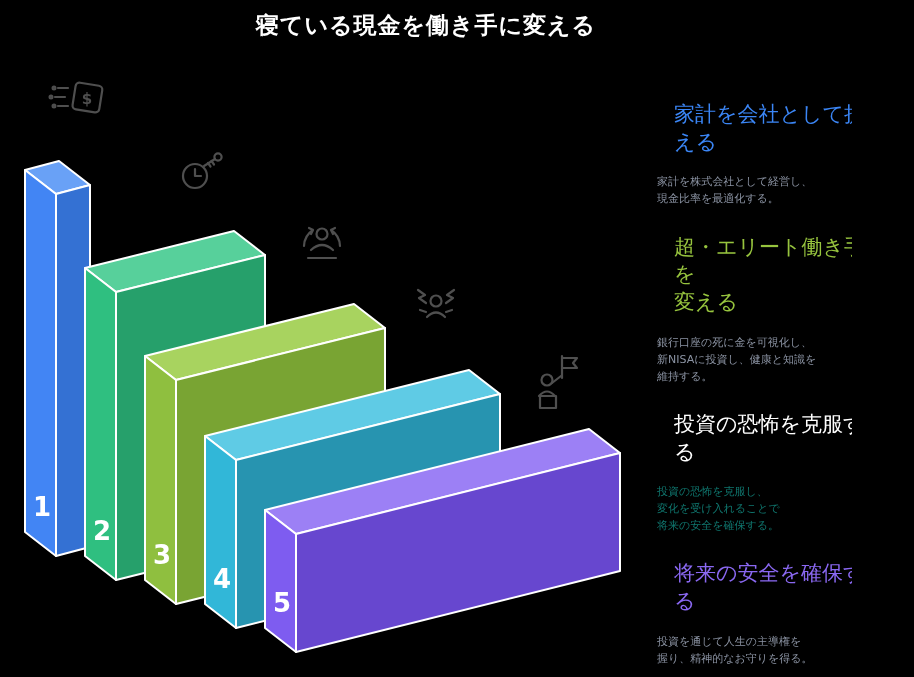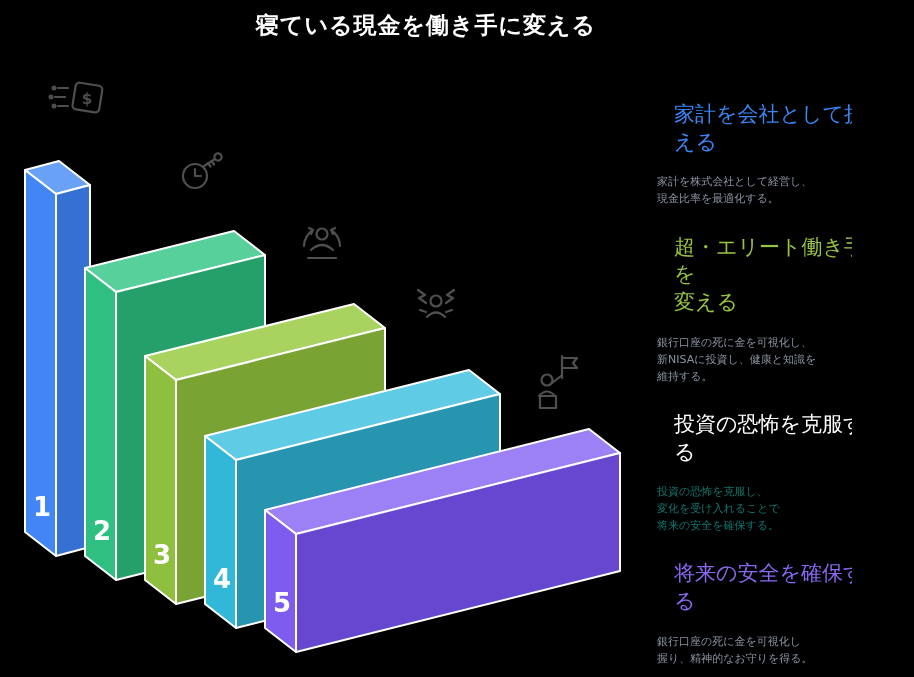--- a/index.html
+++ b/index.html
@@ -151,18 +151,18 @@
 
     <div class="legend-item">
       <h2 style="color: #ffffff;">投資の恐怖を克服する</h2>
       <p style="color: #0f766e;">投資の恐怖を克服し、
 変化を受け入れることで
 将来の安全を確保する。</p>
     </div>
 
     <div class="legend-item">
       <h2 style="color: rgb(138, 104, 242);">将来の安全を確保する</h2>
-      <p style="color: rgb(139, 147, 163);">銀行口座の死に金を可視化し
+      <p style="color: rgb(139, 147, 163);">投資を通じて人生の主導権を
 握り、精神的なお守りを得る。</p>
     </div>
 
   </div>
 </div>
 
 </body></html>

